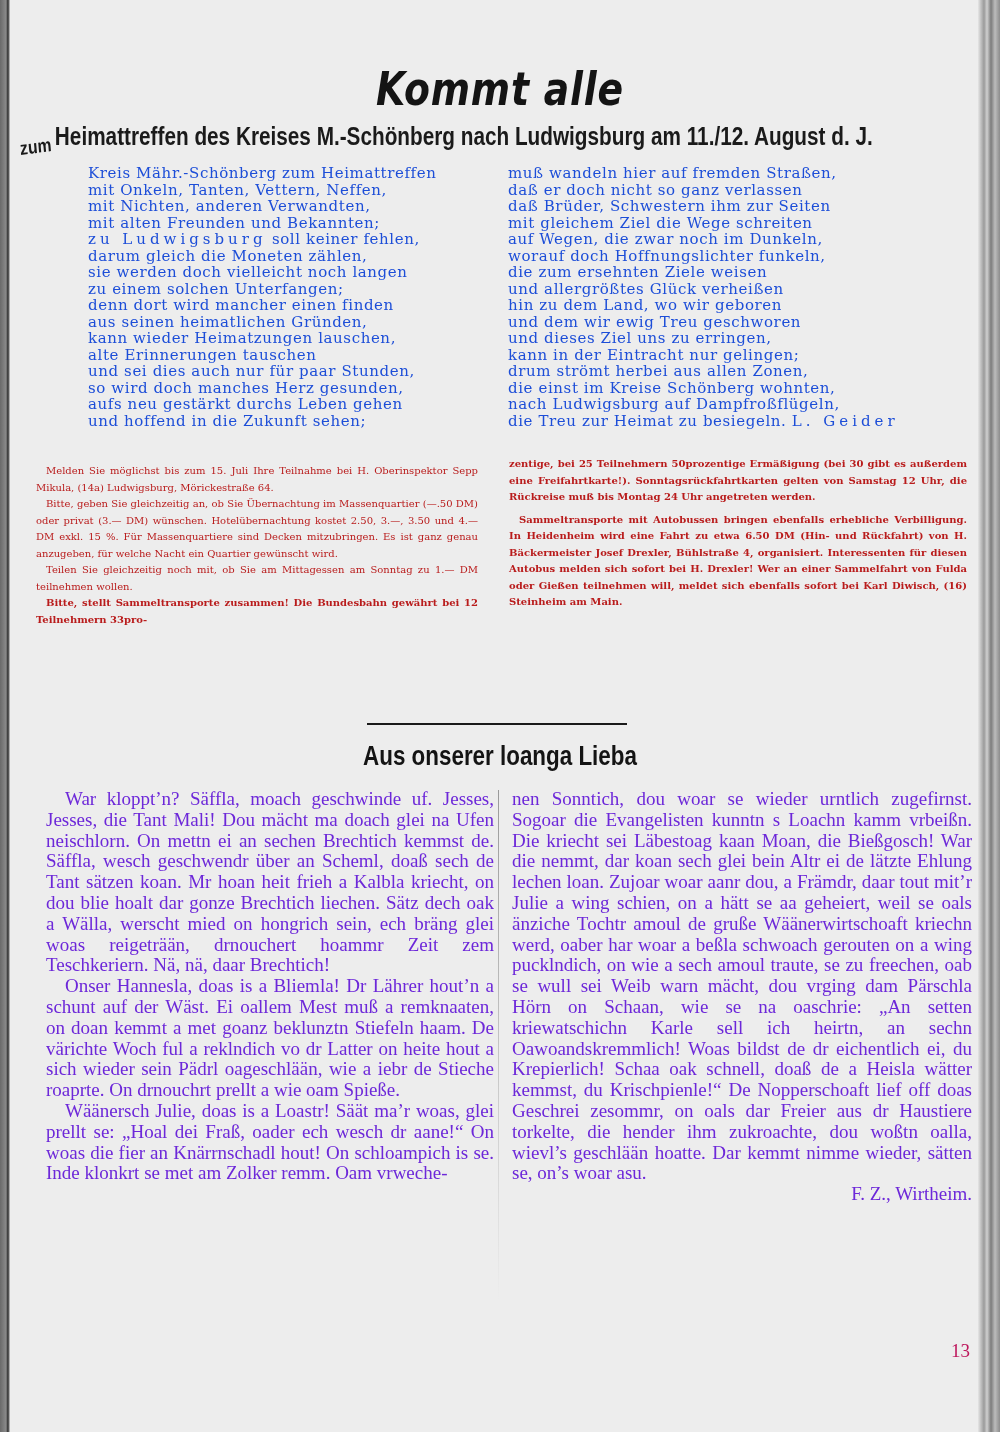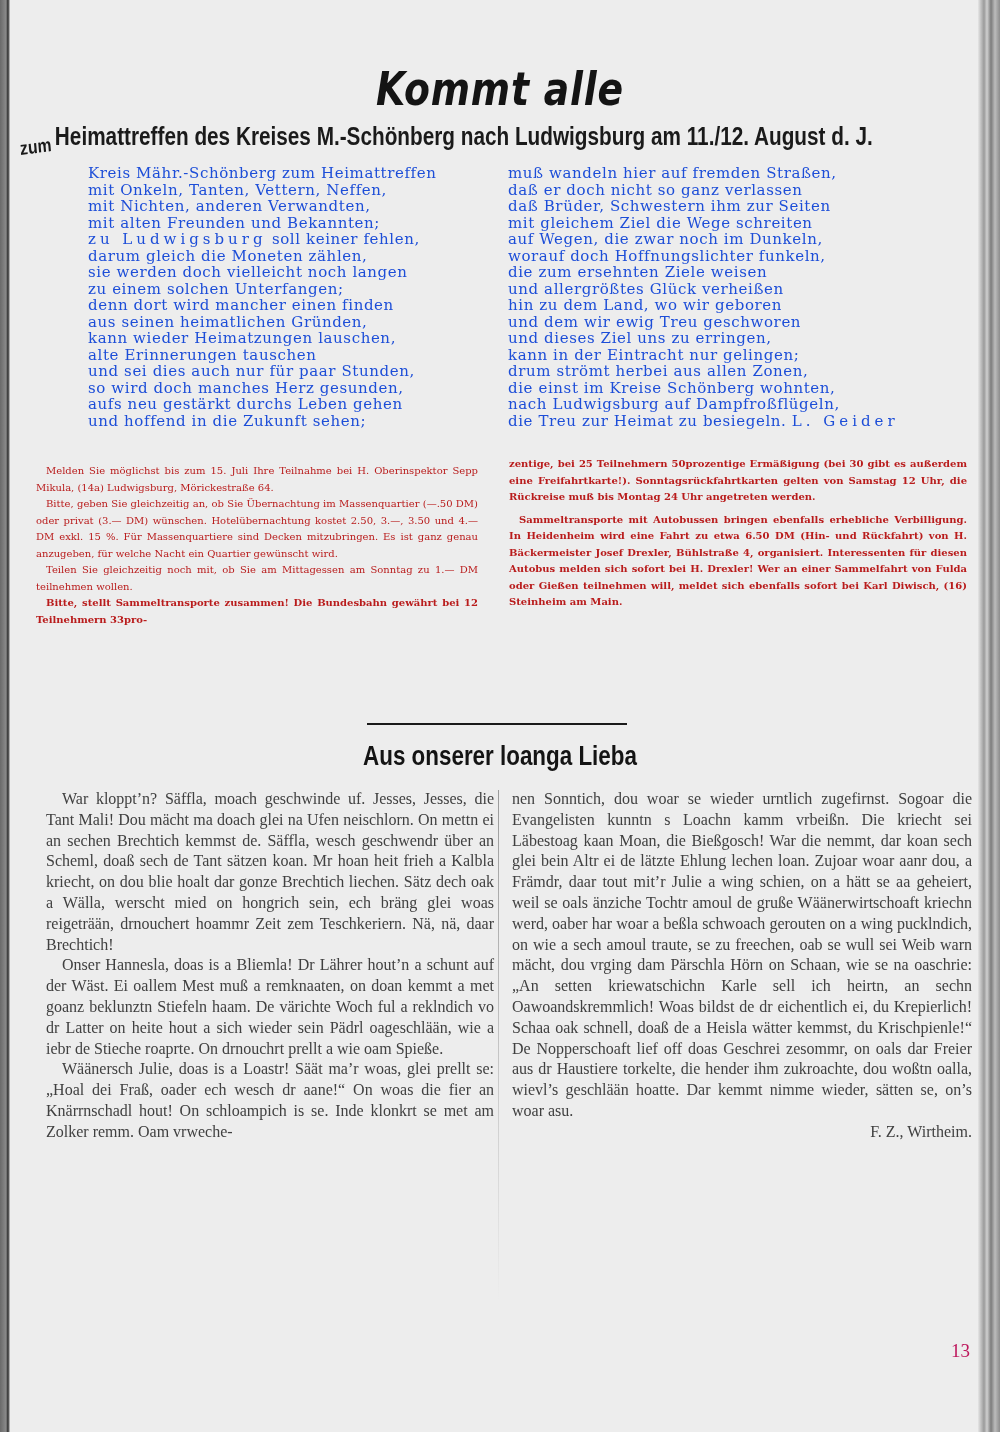--- a/index.html
+++ b/index.html
@@ -67,23 +67,23 @@
     position: absolute; left: 0; width: 1000px; top: 740px;
     text-align: center;
     font-family: "Liberation Sans", sans-serif;
     font-weight: bold; font-size: 28px;
     transform: scaleX(0.8);
     color: #141414;
   }
   .story {
     position: absolute;
     font-family: "Liberation Serif", serif;
-    font-size: 16px; line-height: 20.8px;
+    font-size: 19px; line-height: 20.8px;
     text-align: justify;
-    color: #404040;
+    color: #6d28d9;
   }
   .story-left { left: 46px; top: 789px; width: 448px; }
   .story-right { left: 512px; top: 789px; width: 460px; }
   .story p { margin: 0; text-indent: 1em; }
   .story p.cont { text-indent: 0; }
   .signature { text-align: right; display: block; }
   .page-number {
     position: absolute; right: 30px; top: 1340px;
     font-family: "Liberation Serif", serif; font-size: 19px; color: #be185d;
   }

